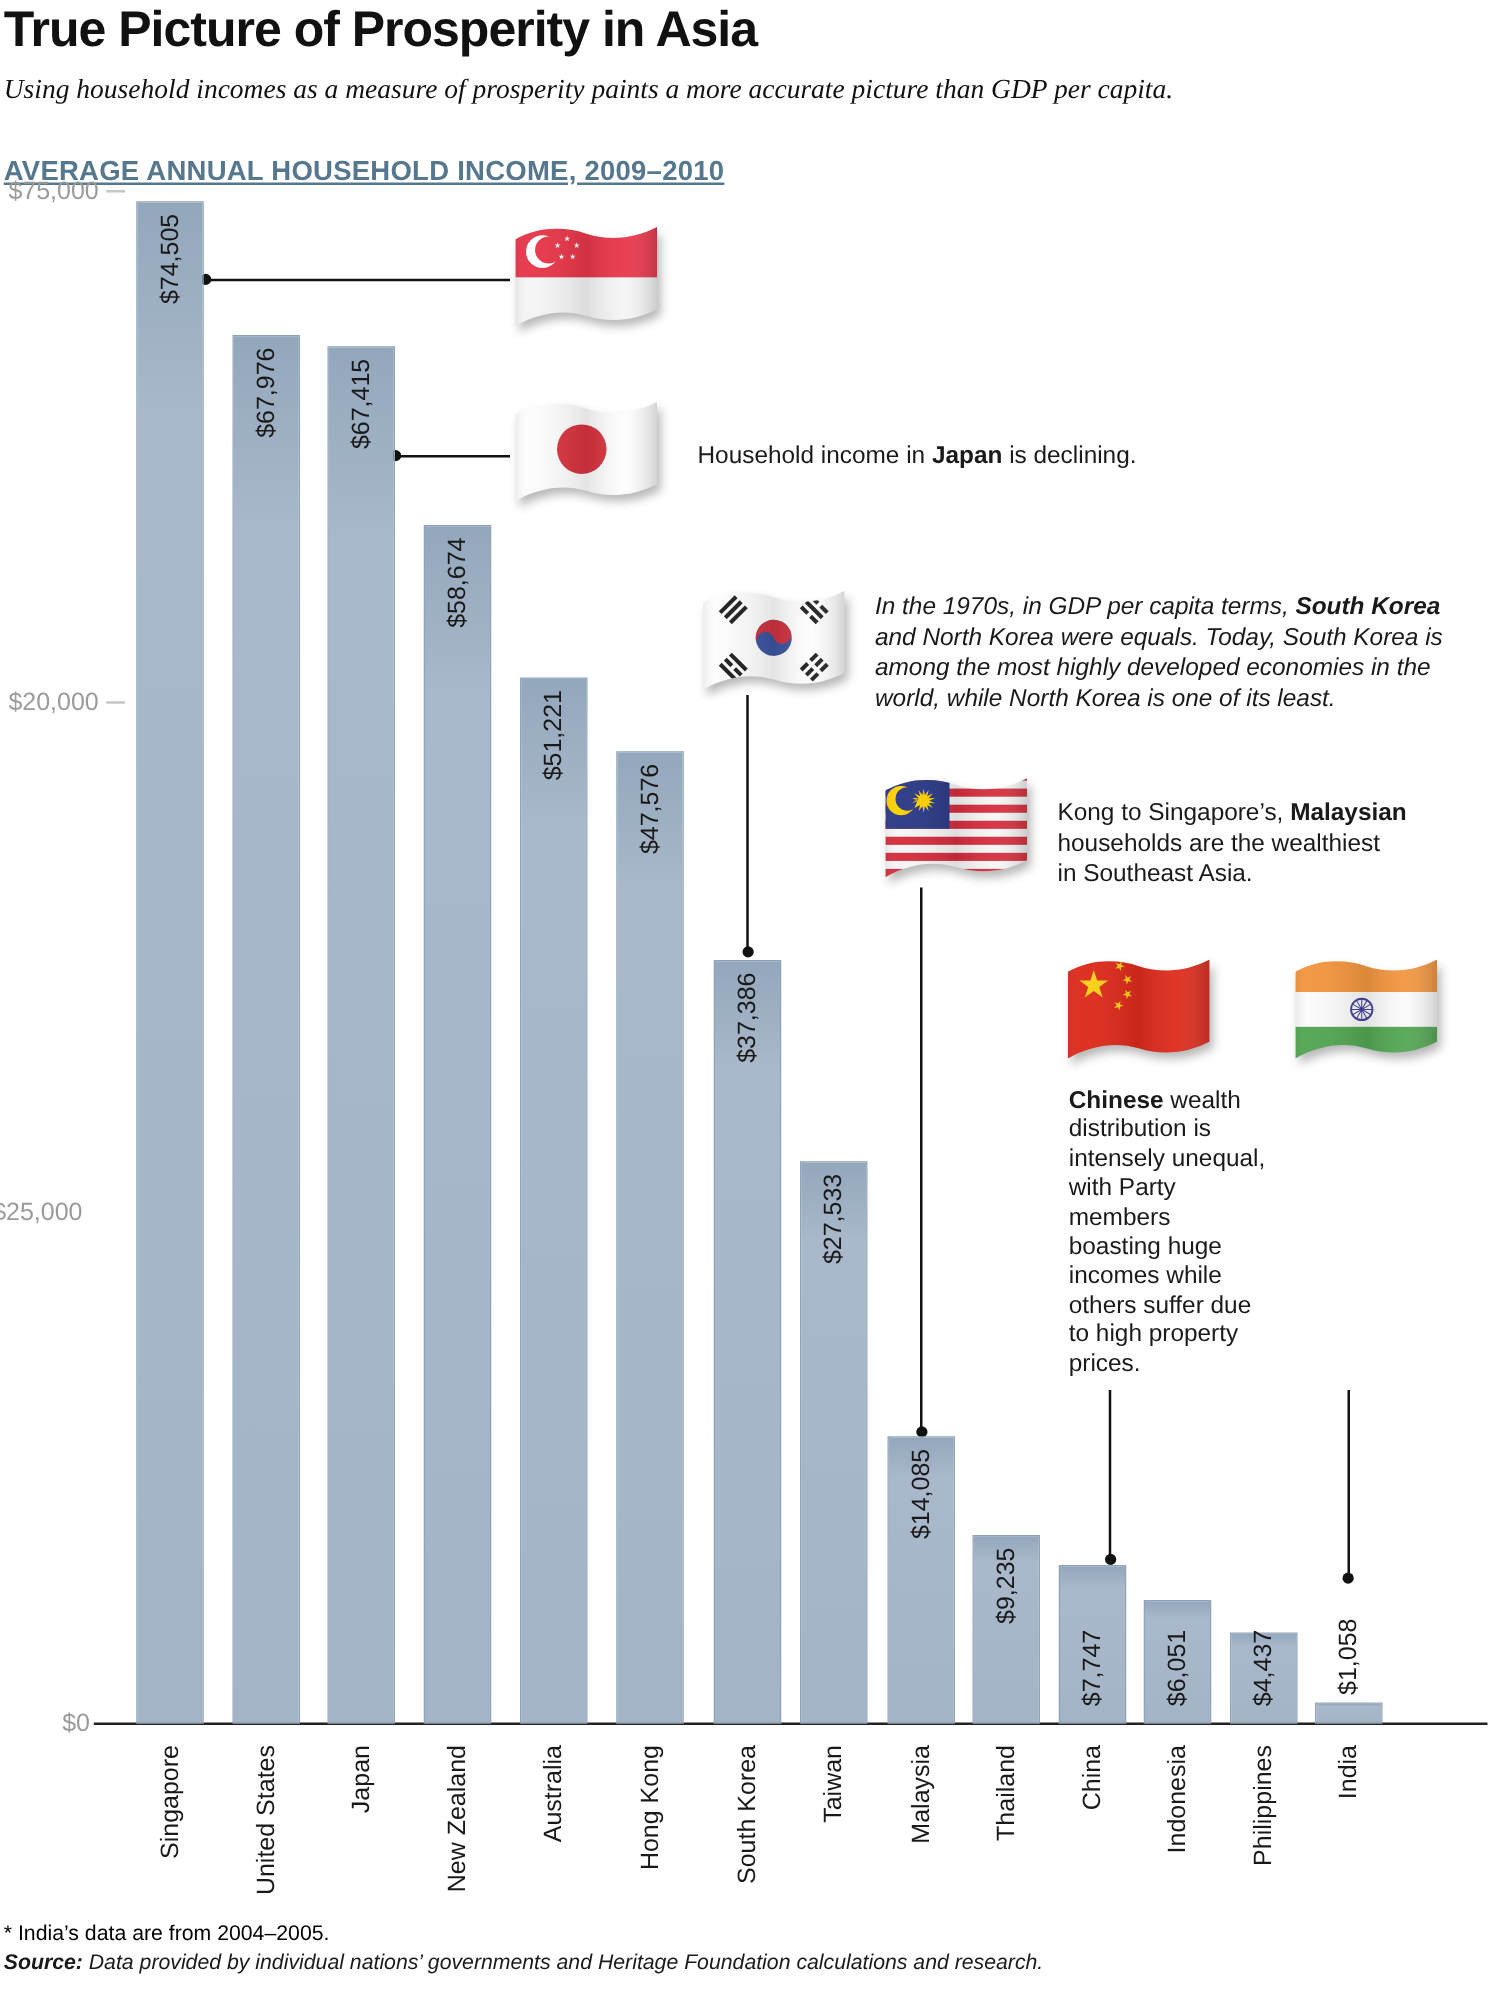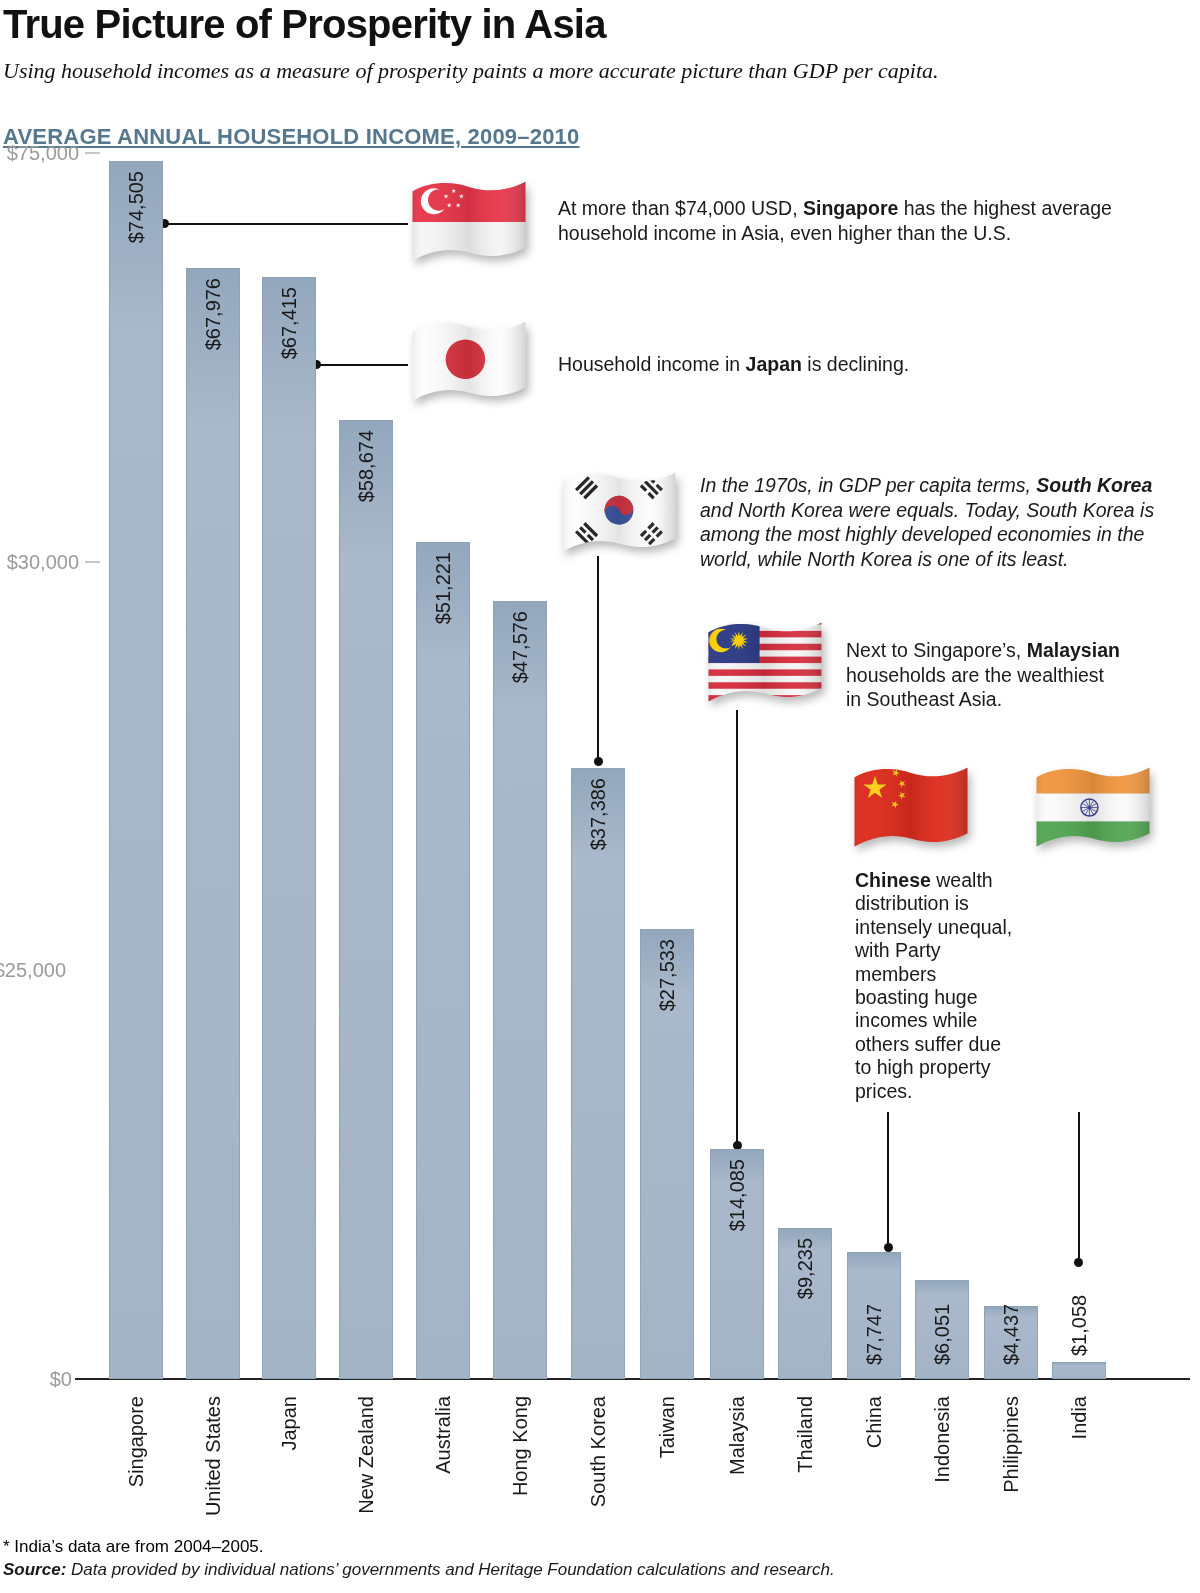--- a/index.html
+++ b/index.html
@@ -171,31 +171,29 @@
         <rect x="0" y="65" width="140" height="45" fill="#53a653"></rect>
         <g transform="translate(66,49.5)" stroke="#44449b" fill="none">
           <circle r="9.5" stroke-width="1.7"></circle>
           <path stroke-width="0.9" d="M-9.5,0 L9.5,0 M-8.2,-4.75 L8.2,4.75 M-4.75,-8.2 L4.75,8.2 M0,-9.5 L0,9.5 M4.75,-8.2 L-4.75,8.2 M8.2,-4.75 L-8.2,4.75"></path>
           <circle r="1.8" fill="#44449b" stroke="none"></circle>
         </g>
         <rect width="140" height="110" fill="url(#sheen)"></rect>
       </g>
     </svg>
 
-    <div class="note" style="left:558px;top:196px;"><span>At more than $74,000 USD, </span><b>Singapore</b><span> has the highest average
-household income in Asia, even higher than the U.S.</span></div>
 
     <div class="note" style="left:558px;top:352px;"><span>Household income in </span><b>Japan</b><span> is declining.</span></div>
 
     <div class="note" style="left:700px;top:473px;font-style:italic;"><span>In the 1970s, in GDP per capita terms, </span><b>South Korea</b><span>
 and North Korea were equals. Today, South Korea is
 among the most highly developed economies in the
 world, while North Korea is one of its least.</span></div>
 
-    <div class="note" style="left:846px;top:638px;"><span>Next to Singapore’s, </span><b>Malaysian</b><span>
+    <div class="note" style="left:846px;top:638px;"><span>Kong to Singapore’s, </span><b>Malaysian</b><span>
 households are the wealthiest
 in Southeast Asia.</span></div>
 
     <div class="note cols" style="left:855px;top:869px;"><span></span><b>Chinese</b><span> wealth
 distribution is
 intensely unequal,
 with Party
 members
 boasting huge
 incomes while
@@ -243,21 +241,21 @@
       <div class="vlabel" style="left: 998px; top: 1365px;">$4,437</div>
       <div class="vlabel down" style="left: 998px; top: 1396px;">Philippines</div>
       <div class="bar" style="left: 1052px; top: 1362px; height: 17px;"></div>
       <div class="vlabel" style="left: 1066px; top: 1356px;">$1,058</div>
       <div class="vlabel down" style="left: 1066px; top: 1396px;">India</div>
       <div class="tick" style="top: 140px;">
         <span class="tick-text">$75,000</span>
         <span class="tick-dash"></span>
       </div>
       <div class="tick" style="top: 549px;">
-        <span class="tick-text">$30,000</span>
+        <span class="tick-text">$20,000</span>
         <span class="tick-dash"></span>
       </div>
       <div class="tick" style="top: 957px; gap: 34px;">
         <span class="tick-text">$25,000</span>
         <span class="tick-dash"></span>
       </div>
       <div class="tick" style="top: 1366px; width: 72px;">
         <span class="tick-text">$0</span>
       </div>
     </div>

